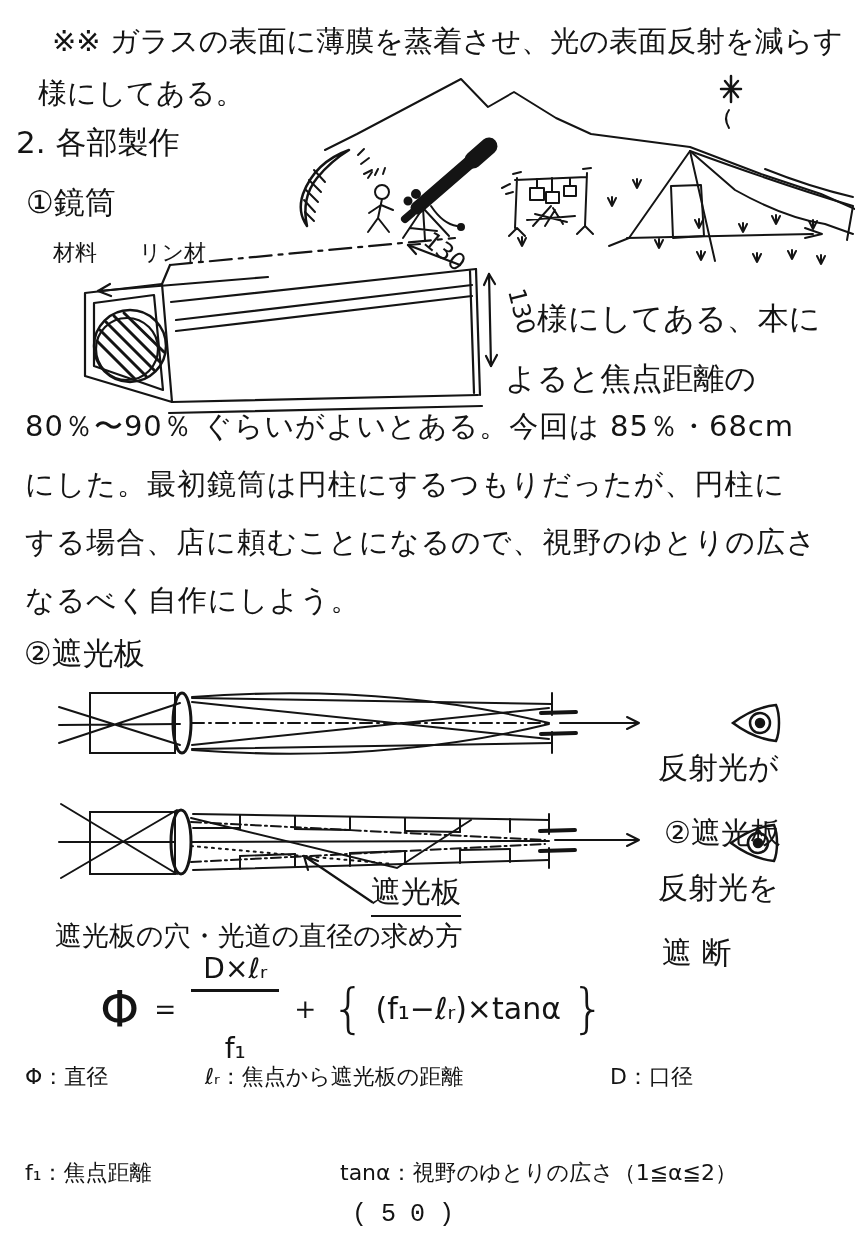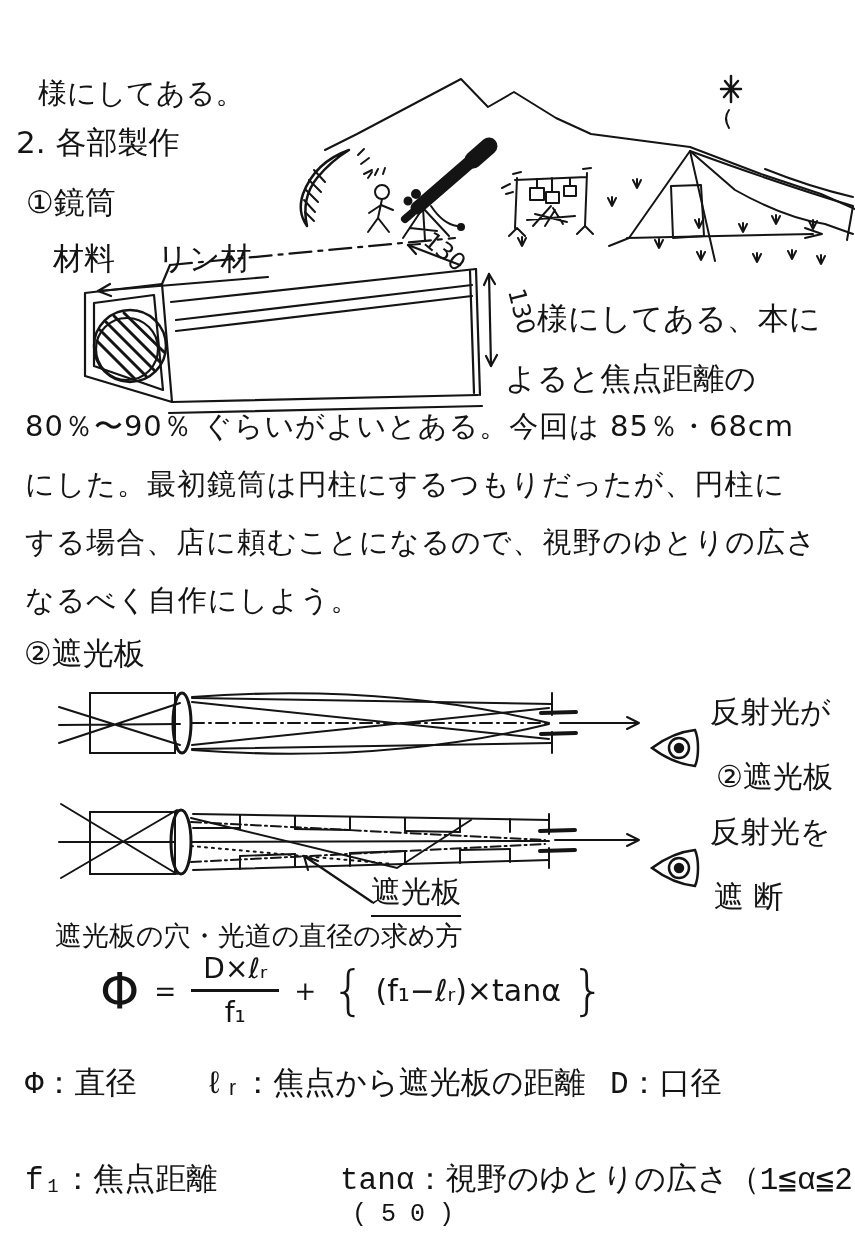--- a/index.html
+++ b/index.html
@@ -1,41 +1,42 @@
 <!DOCTYPE html>
 <html><head>
 <meta charset="utf-8">
 <style>
   html,body{margin:0;padding:0;background:#888;}
   #page{position:relative;width:855px;height:1250px;background:#ffffff;overflow:hidden;
         font-family:"DejaVu Sans",sans-serif;color:#141414;}
   .abs{position:absolute;}
   .hw{white-space:nowrap;color:#141414;}
-  .fs29{font-size:29px;} .fs30{font-size:31px;font-family:Liberation Mono, monospace;} .fs31{font-size:31px;} .fs27{font-size:27px;}
+  .fs29{font-size:29px;} .fs30{font-size:22px;} .fs31{font-size:31px;} .fs27{font-size:27px;}
   svg{display:block;overflow:visible;}
-  .cap{display:flex;align-items:center;}
+  .cap{display:flex;align-items:flex-end;flex-direction:column;}
   .cap .txt{margin-left:10px;}
   .cap .l1{font-size:30px;white-space:nowrap;}
   .cap .l2{font-size:30px;white-space:nowrap;margin-top:24px;margin-left:6px;}
   #formula-row{display:flex;align-items:center;gap:10px;}
   #formula-row .phi{font-size:50px;line-height:1;}
   #formula-row .op{font-size:32px;}
   #formula-row .frac{display:inline-block;text-align:center;}
   #formula-row .frac .num{font-size:28px;padding:0 12px 4px 12px;border-bottom:3px solid #141414;text-align:center;}
   #formula-row .frac .den{font-size:28px;padding-top:4px;}
   #formula-row .brace{font-size:54px;line-height:1;font-weight:300;}
   #formula-row .rhs{font-size:30px;}
   #pointer-label{font-size:30px;border-bottom:2.5px solid #141414;padding-bottom:2px;}
   #page-number{font-family:"Liberation Mono",monospace;font-size:25px;letter-spacing:14px;}
 </style>
 </head>
 <body>
 
 <div id="page">
 
+  <div class="abs hw fs29" style="left:52px;top:22px;">※※ ガラスの表面に薄膜を蒸着させ、光の表面反射を減らす</div>
   <div class="abs hw fs29" style="left:38px;top:74px;">様にしてある。</div>
 
   <svg class="abs" style="left:265px;top:66px;" width="590" height="212" viewBox="0 0 590 212">
     <g fill="none" stroke="#141414" stroke-width="2" stroke-linecap="round" stroke-linejoin="round">
       <path d="M60,84 L92,68 L196,13 L223,41 L249,26 L291,52 L326,68 L425,81 L496,108 L556,128 L590,143"></path>
       <path d="M500,103 Q545,121 588,131"></path>
       <g>
         <path stroke-width="2.5" d="M84,84 Q50,96 38,128 Q32,146 42,160 Q36,132 52,112 Q66,95 84,84 Z"></path>
         <path d="M49,104 L60,116 M44,114 L56,126 M41,124 L53,136 M39,134 L50,146 M40,146 L49,155"></path>
         <path d="M96,98 L104,92 M99,108 L107,104 M93,89 L99,83"></path>
@@ -206,21 +207,21 @@
     </g>
   </svg>
   <div class="abs hw" id="pointer-label" style="left:371px;top:872px;">遮光板</div>
 
   <div class="abs hw fs27" style="left:55px;top:918px;">遮光板の穴・光道の直径の求め方</div>
   <div class="abs" id="formula-row" style="left:100px;top:952px;">
     <span class="phi hw">Φ</span>
     <span class="op hw">＝</span>
     <span class="frac">
       <span class="num hw" style="display:block;">D×ℓᵣ</span>
-      <span class="den hw" style="display:block;">f₁</span>
+      <span class="den hw" style="display:block;margin-top:36px;">f₁</span>
     </span>
     <span class="op hw">＋</span>
     <span class="brace hw">{</span>
     <span class="rhs hw">(f₁−ℓᵣ)×tanα</span>
     <span class="brace hw">}</span>
   </div>
 
   <div class="abs hw fs30" style="left:25px;top:1062px;">Φ：直径</div>
   <div class="abs hw fs30" style="left:205px;top:1062px;">ℓᵣ：焦点から遮光板の距離</div>
   <div class="abs hw fs30" style="left:610px;top:1062px;">D：口径</div>

